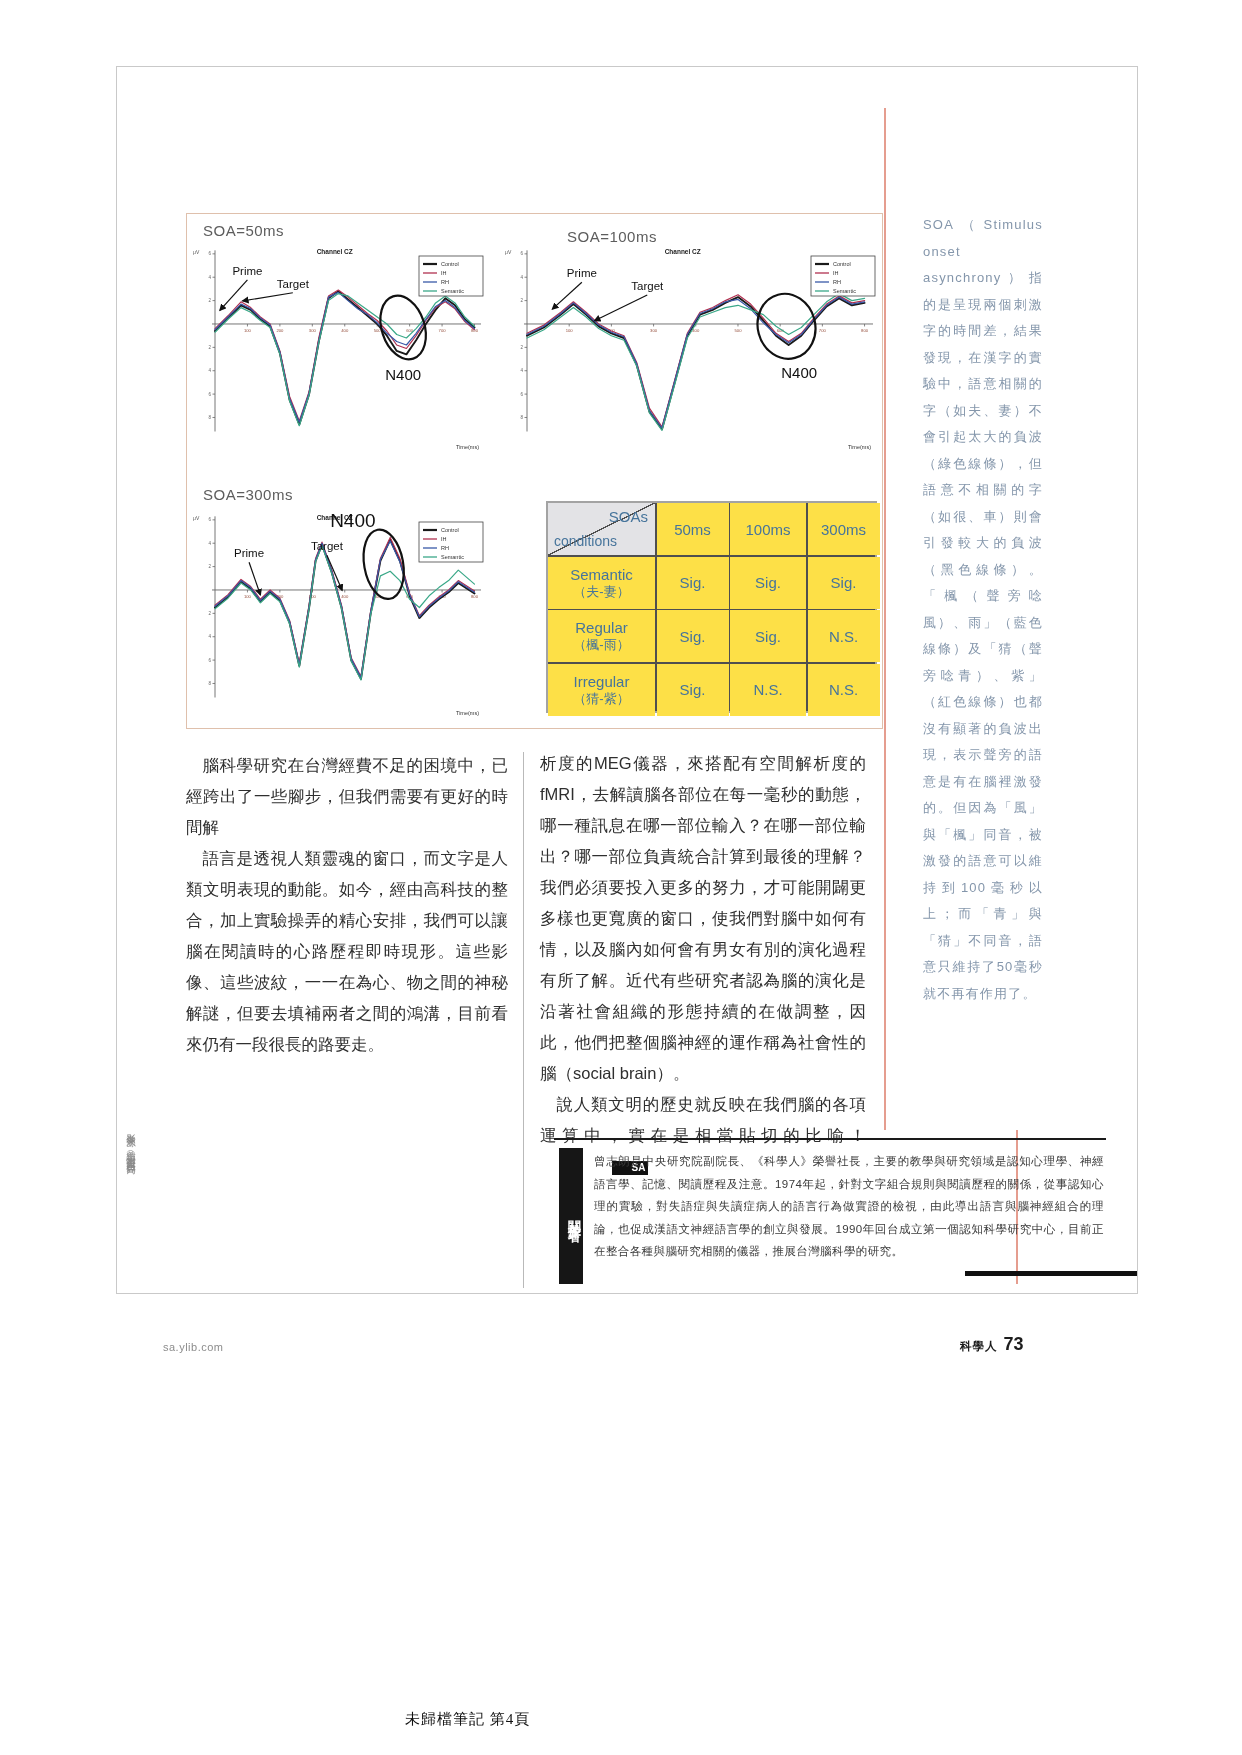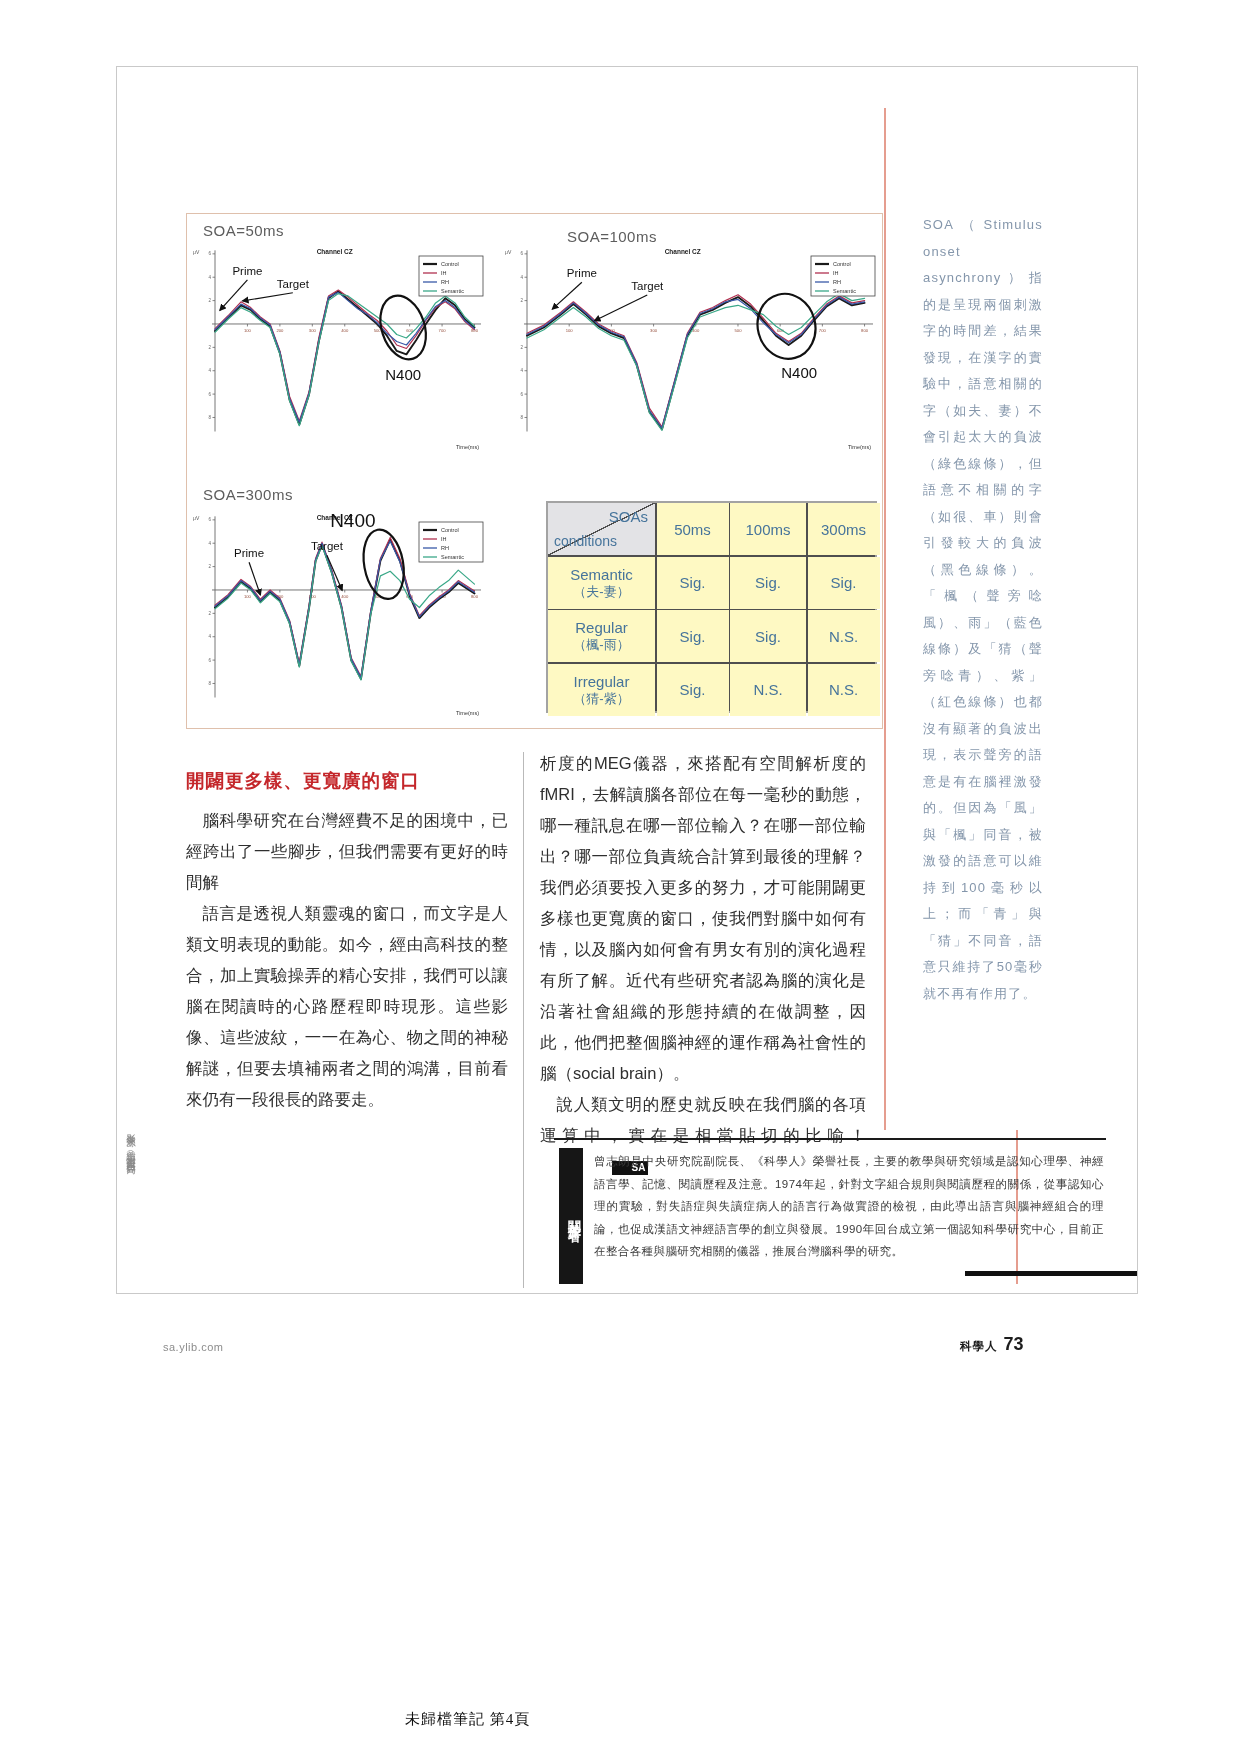--- a/index.html
+++ b/index.html
@@ -20,21 +20,21 @@
   .lbl-c2{left:380px;top:14px;}
   .lbl-c3{left:16px;top:272px;}
   .svg-c1{left:2px;top:28px;}
   .svg-c2{left:314px;top:28px;}
   .svg-c3{left:2px;top:294px;}
   
   .results-table{left:359px;top:287px;width:327px;height:208px;display:grid;
     grid-template-columns:107px 72px 76px 72px;grid-template-rows:52px 52px 52px 52px;
     border:2px solid #a3a3a3;background:#4f4f4f;grid-gap:1.5px;
     color:#46749b;font-size:15px;}
-  .results-table .cell{background:#fef9c3;display:flex;align-items:center;justify-content:center;
+  .results-table .cell{background:#fde047;display:flex;align-items:center;justify-content:center;
     flex-direction:column;line-height:17px;text-align:center;}
   .cell.corner{position:relative;background:
     linear-gradient(to bottom right,#e3e3e6 49.3%,#4f4f4f 49.3%,#4f4f4f 50.7%,#e3e3e6 50.7%);}
   .corner-soas{position:absolute;top:5px;right:7px;font-size:15px;}
   .corner-cond{position:absolute;bottom:5px;left:6px;font-size:14px;}
   .cond-pair{font-size:13px;}
   
   .sidebar-note{left:923px;top:212px;width:120px;font-size:13px;line-height:26.5px;
     color:#8496ab;text-align:justify;letter-spacing:1.2px;}
   
@@ -296,21 +296,20 @@
     <div class="cell">N.S.</div>
     <div class="cell">N.S.</div>
   </div>
 </div>
 
 <div class="abs sidebar-note">SOA（Stimulus onset asynchrony）指的是呈現兩個刺激字的時間差，結果發現，在漢字的實驗中，語意相關的字（如夫、妻）不會引起太大的負波（綠色線條），但語意不相關的字（如很、車）則會引發較大的負波（黑色線條）。「楓（聲旁唸風）、雨」（藍色線條）及「猜（聲旁唸青）、紫」（紅色線條）也都沒有顯著的負波出現，表示聲旁的語意是有在腦裡激發的。但因為「風」與「楓」同音，被激發的語意可以維持到100毫秒以上；而「青」與「猜」不同音，語意只維持了50毫秒就不再有作用了。</div>
 
 <div class="abs col-divider"></div>
 
 <div class="abs article-col left-col">
-  <div class="section-heading">開闢更多樣、更寬廣的窗口</div>
   <p class="ind">腦科學研究在台灣經費不足的困境中，已經跨出了一些腳步，但我們需要有更好的時間解</p>
   <p class="ind">語言是透視人類靈魂的窗口，而文字是人類文明表現的動能。如今，經由高科技的整合，加上實驗操弄的精心安排，我們可以讓腦在閱讀時的心路歷程即時現形。這些影像、這些波紋，一一在為心、物之間的神秘解謎，但要去填補兩者之間的鴻溝，目前看來仍有一段很長的路要走。</p>
 </div>
 
 <div class="abs article-col right-col">
   <p>析度的MEG儀器，來搭配有空間解析度的fMRI，去解讀腦各部位在每一毫秒的動態，哪一種訊息在哪一部位輸入？在哪一部位輸出？哪一部位負責統合計算到最後的理解？我們必須要投入更多的努力，才可能開闢更多樣也更寬廣的窗口，使我們對腦中如何有情，以及腦內如何會有男女有別的演化過程有所了解。近代有些研究者認為腦的演化是沿著社會組織的形態持續的在做調整，因此，他們把整個腦神經的運作稱為社會性的腦（social brain）。</p>
   <p class="ind"><span>說人類文明的歷史就反映在我們腦的各項運算中，實在是相當貼切的比喻！</span><span class="sa-badge">SA</span></p>
 </div>
 
 <div class="abs photo-credit">影像來源：曾志朗（本頁與左頁皆同）</div>

